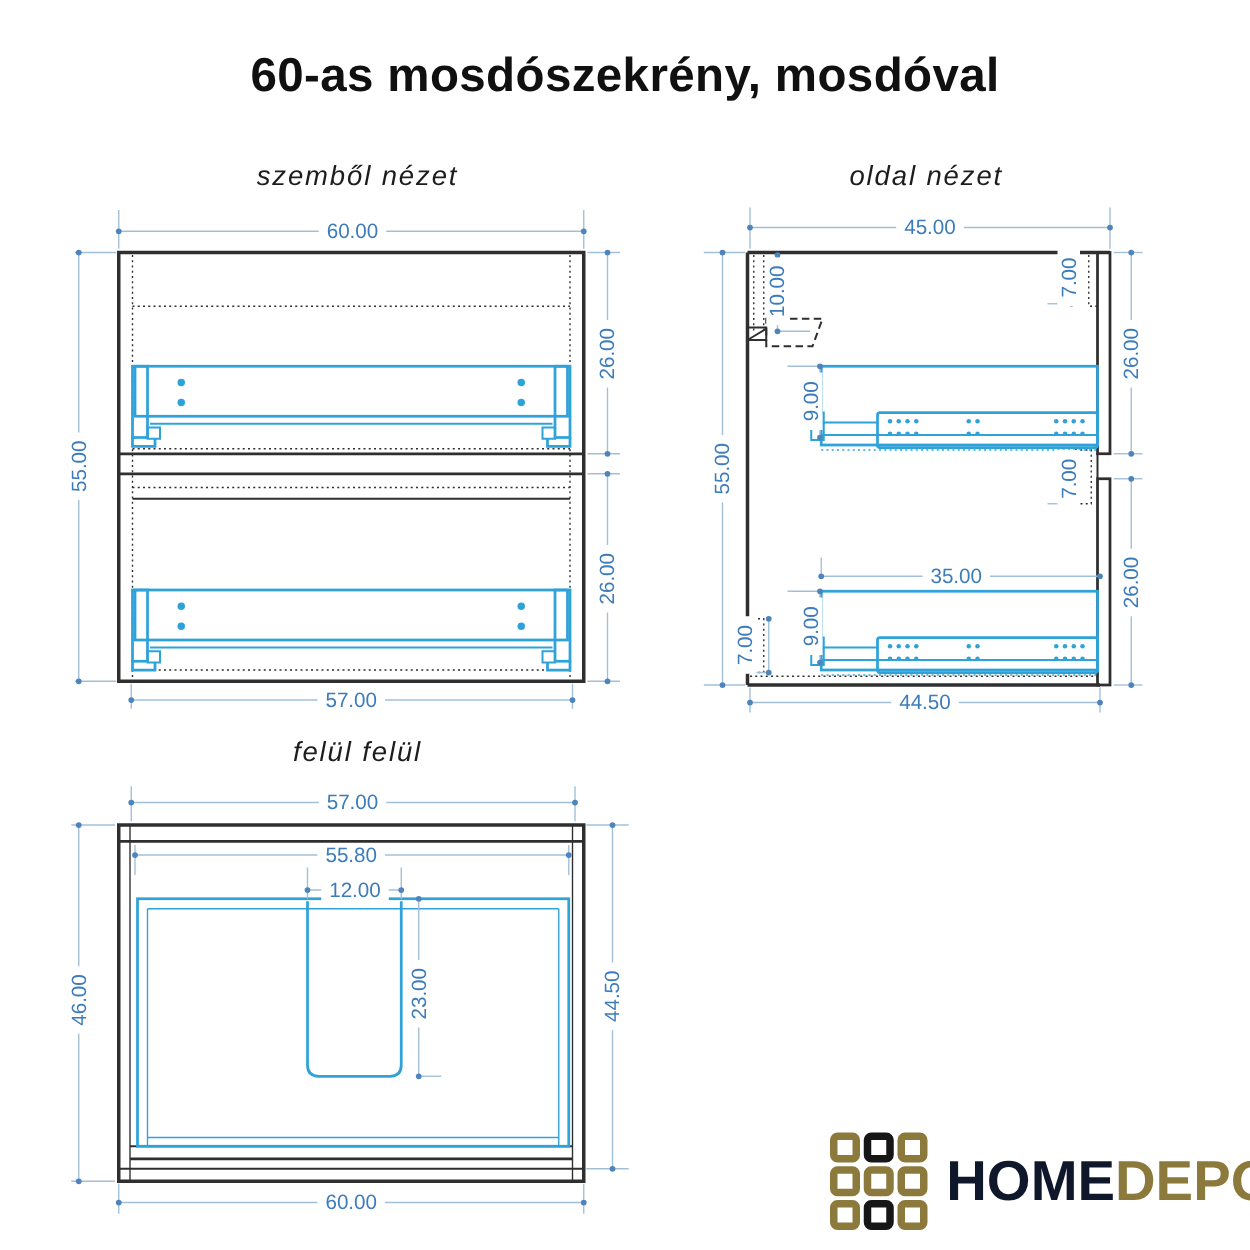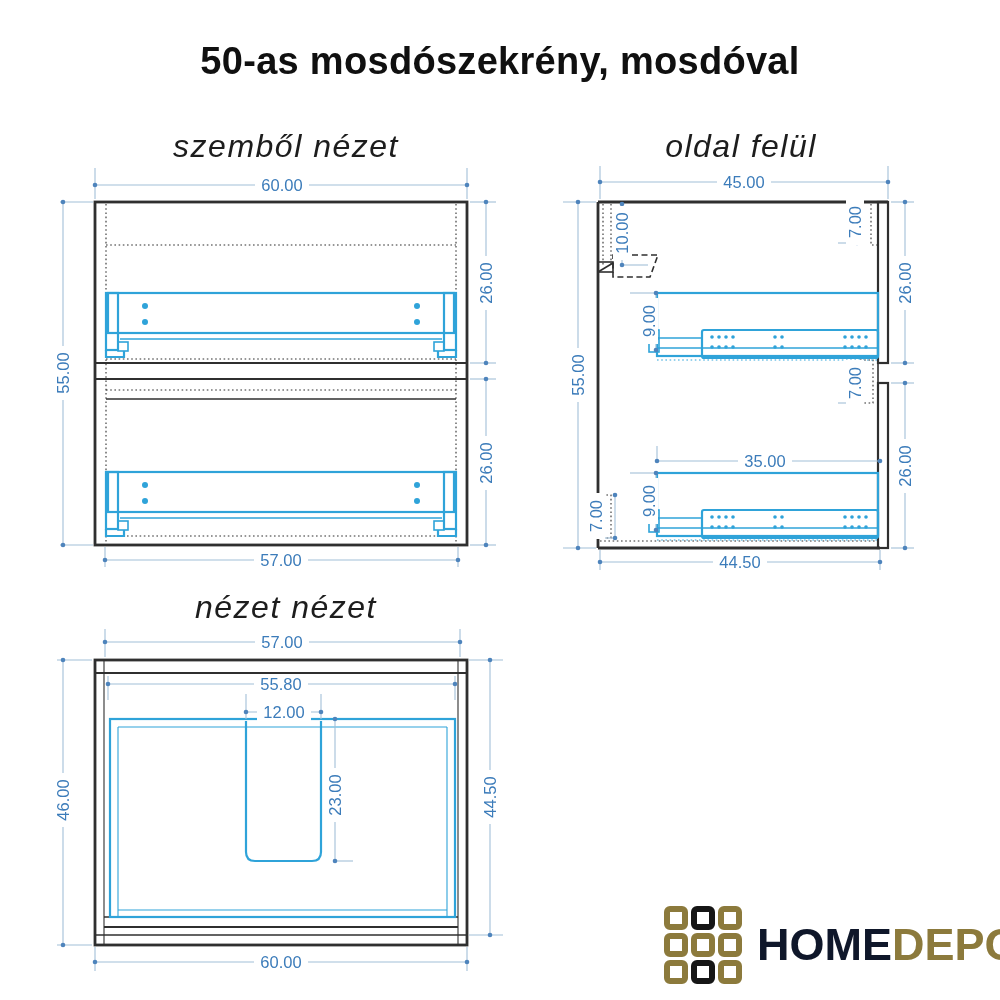--- a/index.html
+++ b/index.html
@@ -6,45 +6,45 @@
     --outline:#2f2f2f; --drawer:#2fa3d9; --dimtext:#3c7cba;
     --dimline:#a2bfd8; --dimdot:#4e84bc; --bg:#ffffff;
     --logo-gold:#8c7a3c; --logo-black:#161616;
   }
   html,body{margin:0;padding:0}
   body{width:1000px;height:1000px;background:var(--bg);
        font-family:"Liberation Sans",sans-serif;position:relative;overflow:hidden}
   .abs{position:absolute}
   #main-title{top:40px;left:0;width:1000px;text-align:center;font-size:38px;
               font-weight:800;color:#101010;letter-spacing:.3px}
-  .view-title{font-style:italic;font-size:32px;color:#1d1d1d;letter-spacing:1.5px;
+  .view-title{font-style:italic;font-size:22px;color:#1d1d1d;letter-spacing:1.5px;
               transform:translateX(-50%);white-space:nowrap}
   svg .dk{stroke:var(--outline);fill:none}
   svg .cy{stroke:var(--drawer);fill:none}
   svg .cyf{fill:var(--drawer)}
   svg .dim{stroke:var(--dimline);stroke-width:1.1;fill:none}
   svg .dimdot{fill:var(--dimdot)}
   svg .dimtxt{fill:var(--dimtext);font-family:"Liberation Sans",sans-serif;
               font-size:16.5px;text-anchor:middle}
   .w1{stroke-width:1.1}.w15{stroke-width:1.6}.w2{stroke-width:2.2}.w3{stroke-width:2.8}
   .dotted{stroke-dasharray:1.6 2.6}
   .dashed{stroke-dasharray:6 3.5}
   .wbg{fill:#fff}
   #logo{left:664px;top:906px;display:flex;align-items:center;gap:15px}
   .logo-grid{display:grid;grid-template-columns:repeat(3,24px);grid-auto-rows:24px;gap:3px}
   .logo-cell{border-radius:6px;border:6.5px solid;box-sizing:border-box}
   .logo-text{font-size:45px;font-weight:700;letter-spacing:0;white-space:nowrap}
 </style>
 </head>
 <body>
 
-<div id="main-title" class="abs">50-as mosdószekrény, mosdóval</div>
+<div id="main-title" class="abs">60-as mosdószekrény, mosdóval</div>
 <div class="view-title abs" style="left:286px;top:128px">szemből nézet</div>
-<div class="view-title abs" style="left:741px;top:128px">oldal felül</div>
-<div class="view-title abs" style="left:286px;top:589px">nézet nézet</div>
+<div class="view-title abs" style="left:741px;top:128px">oldal nézet</div>
+<div class="view-title abs" style="left:286px;top:589px">felül felül</div>
 
 <svg class="abs" style="left:0;top:0" width="1000" height="1000" viewBox="0 0 1000 1000">
 
   <defs>
 
     <g id="fv-drawer">
       <rect x="108" y="293" width="346" height="40" class="cy w2"></rect>
       <line x1="120" y1="339" x2="442" y2="339" class="cy w15"></line>
       <rect x="106" y="293" width="12" height="57" class="cy w2"></rect>
       <rect x="444" y="293" width="12" height="57" class="cy w2"></rect>

